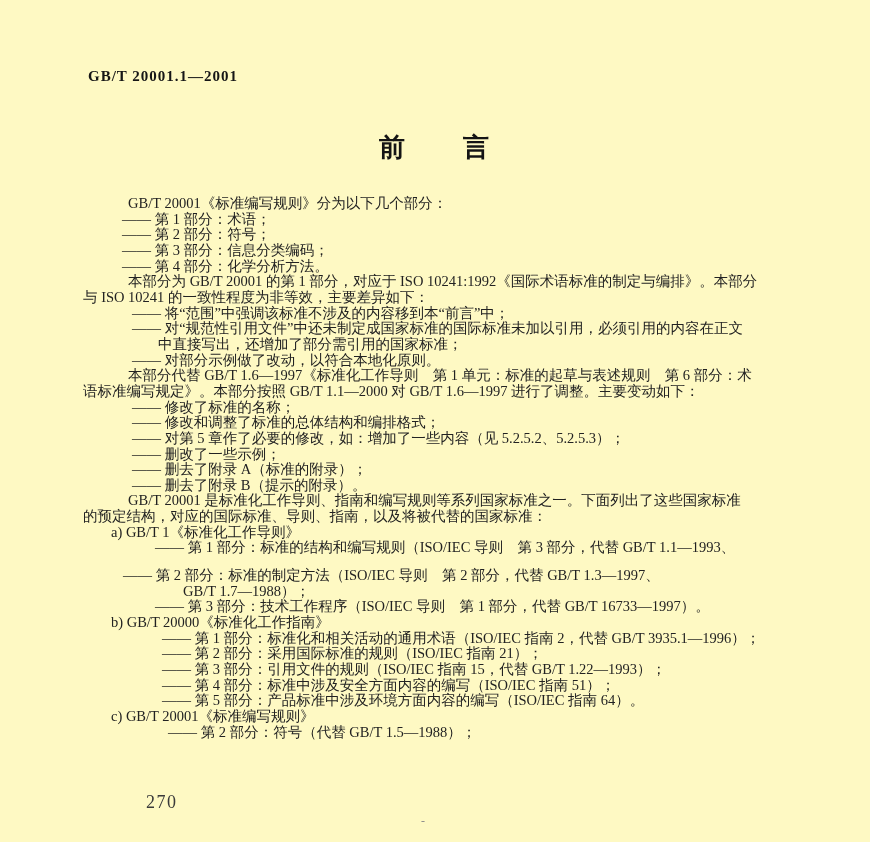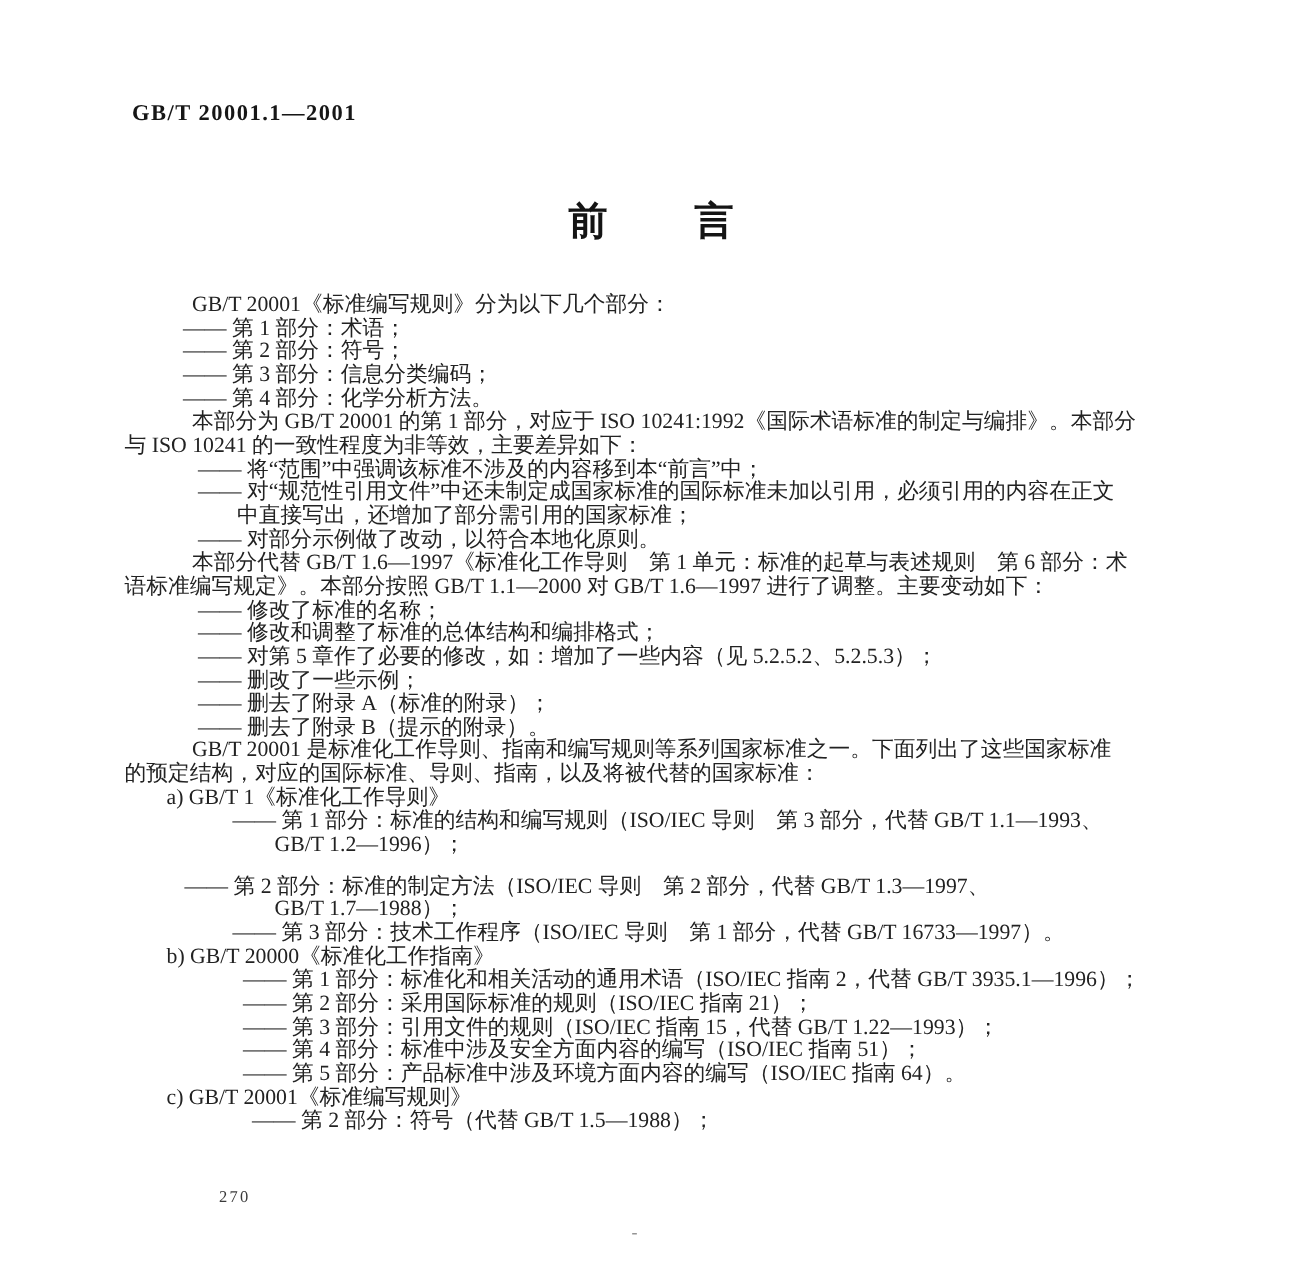--- a/index.html
+++ b/index.html
@@ -4,21 +4,21 @@
 <style>
   html, body {
     margin: 0;
     padding: 0;
     background: #e8e8e8;
   }
   .page {
     position: relative;
     width: 870px;
     height: 842px;
-    background: #ffffff;
+    background: #fef9c3;
     font-family: "Liberation Serif", serif;
     color: #1c1c1c;
     overflow: hidden;
   }
   .doc-number {
     position: absolute;
     left: 88px;
     top: 68px;
     font-size: 15px;
     font-weight: bold;
@@ -59,21 +59,21 @@
   .list2 { padding-left: 49px; }
   .sub   { padding-left: 72px; }
   .listc { padding-left: 75px; }
   .subB  { padding-left: 79px; }
   .subC  { padding-left: 85px; }
   .subc  { padding-left: 100px; }
   .page-number {
     position: absolute;
     left: 146px;
     top: 792px;
-    font-size: 11px;
+    font-size: 18px;
     letter-spacing: 1.5px;
     color: #3a3a3a;
   }
   .footer-mark {
     position: absolute;
     left: 421px;
     top: 814px;
     font-size: 12px;
     color: #8a8a8a;
   }
@@ -103,21 +103,20 @@
       <div class="line list2">—— 修改了标准的名称；</div>
       <div class="line list2">—— 修改和调整了标准的总体结构和编排格式；</div>
       <div class="line list2">—— 对第 5 章作了必要的修改，如：增加了一些内容（见 5.2.5.2、5.2.5.3）；</div>
       <div class="line list2">—— 删改了一些示例；</div>
       <div class="line list2">—— 删去了附录 A（标准的附录）；</div>
       <div class="line list2">—— 删去了附录 B（提示的附录）。</div>
       <div class="line para">GB/T 20001 是标准化工作导则、指南和编写规则等系列国家标准之一。下面列出了这些国家标准</div>
       <div class="line cont">的预定结构，对应的国际标准、导则、指南，以及将被代替的国家标准：</div>
       <div class="line abc">a) GB/T 1《标准化工作导则》</div>
       <div class="line sub">—— 第 1 部分：标准的结构和编写规则（ISO/IEC 导则　第 3 部分，代替 GB/T 1.1—1993、</div>
-      <div class="line subc">GB/T 1.2—1996）；</div>
       <div class="line sub2">—— 第 2 部分：标准的制定方法（ISO/IEC 导则　第 2 部分，代替 GB/T 1.3—1997、</div>
       <div class="line subc">GB/T 1.7—1988）；</div>
       <div class="line sub">—— 第 3 部分：技术工作程序（ISO/IEC 导则　第 1 部分，代替 GB/T 16733—1997）。</div>
       <div class="line abc">b) GB/T 20000《标准化工作指南》</div>
       <div class="line subB">—— 第 1 部分：标准化和相关活动的通用术语（ISO/IEC 指南 2，代替 GB/T 3935.1—1996）；</div>
       <div class="line subB">—— 第 2 部分：采用国际标准的规则（ISO/IEC 指南 21）；</div>
       <div class="line subB">—— 第 3 部分：引用文件的规则（ISO/IEC 指南 15，代替 GB/T 1.22—1993）；</div>
       <div class="line subB">—— 第 4 部分：标准中涉及安全方面内容的编写（ISO/IEC 指南 51）；</div>
       <div class="line subB">—— 第 5 部分：产品标准中涉及环境方面内容的编写（ISO/IEC 指南 64）。</div>
       <div class="line abc">c) GB/T 20001《标准编写规则》</div>

